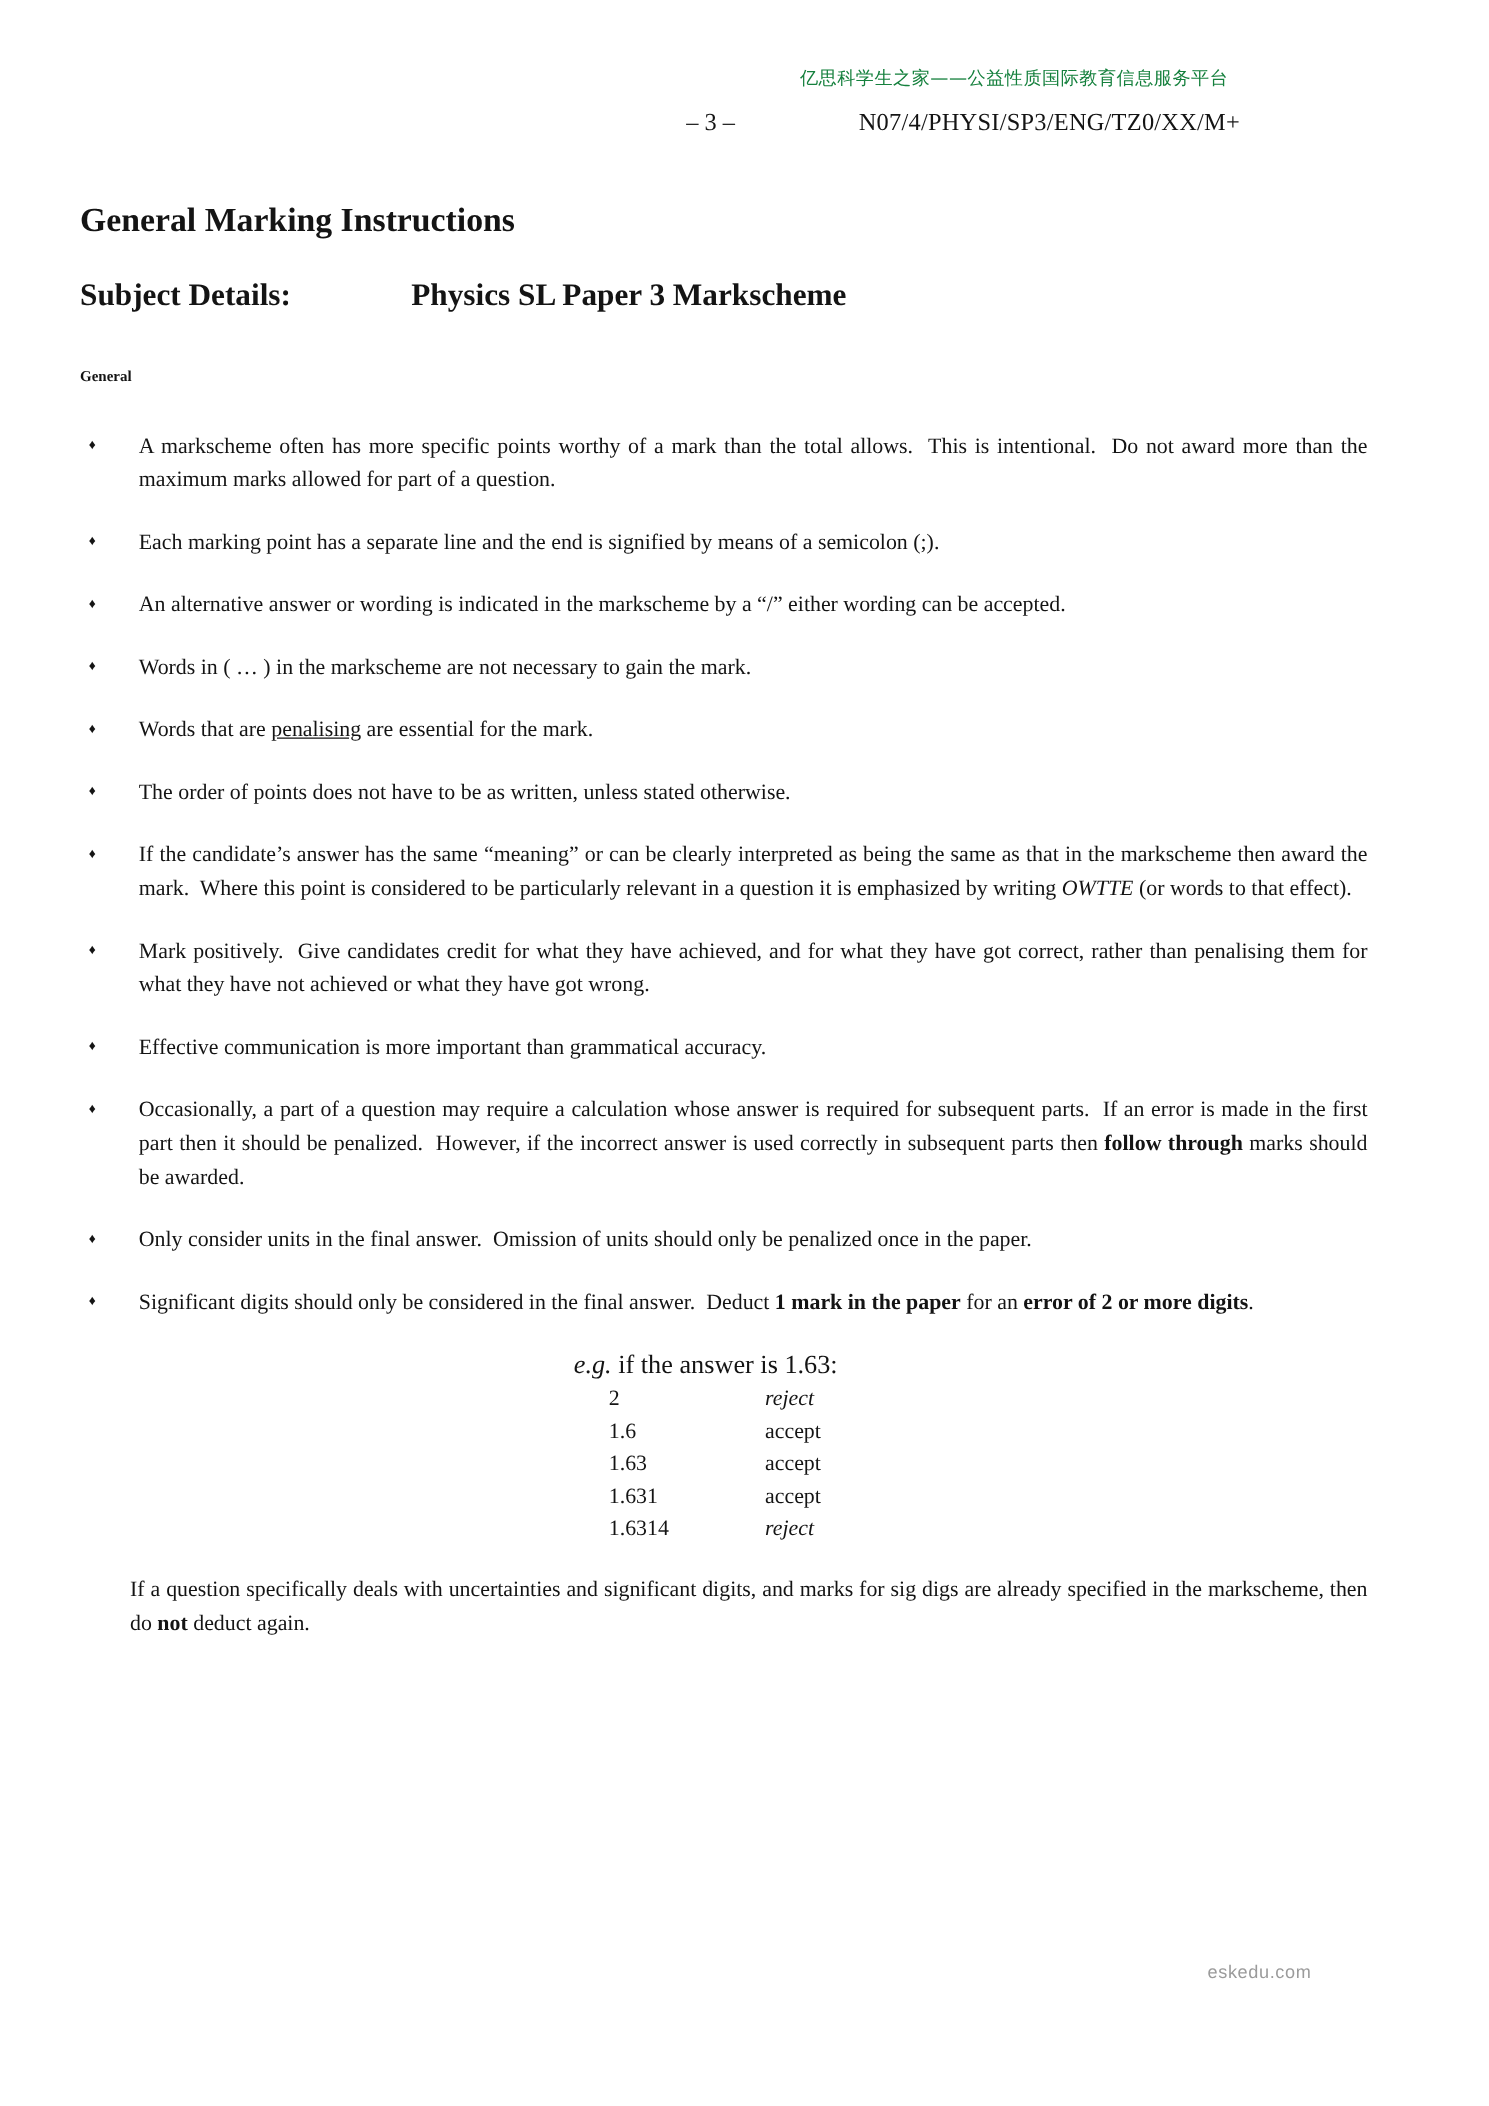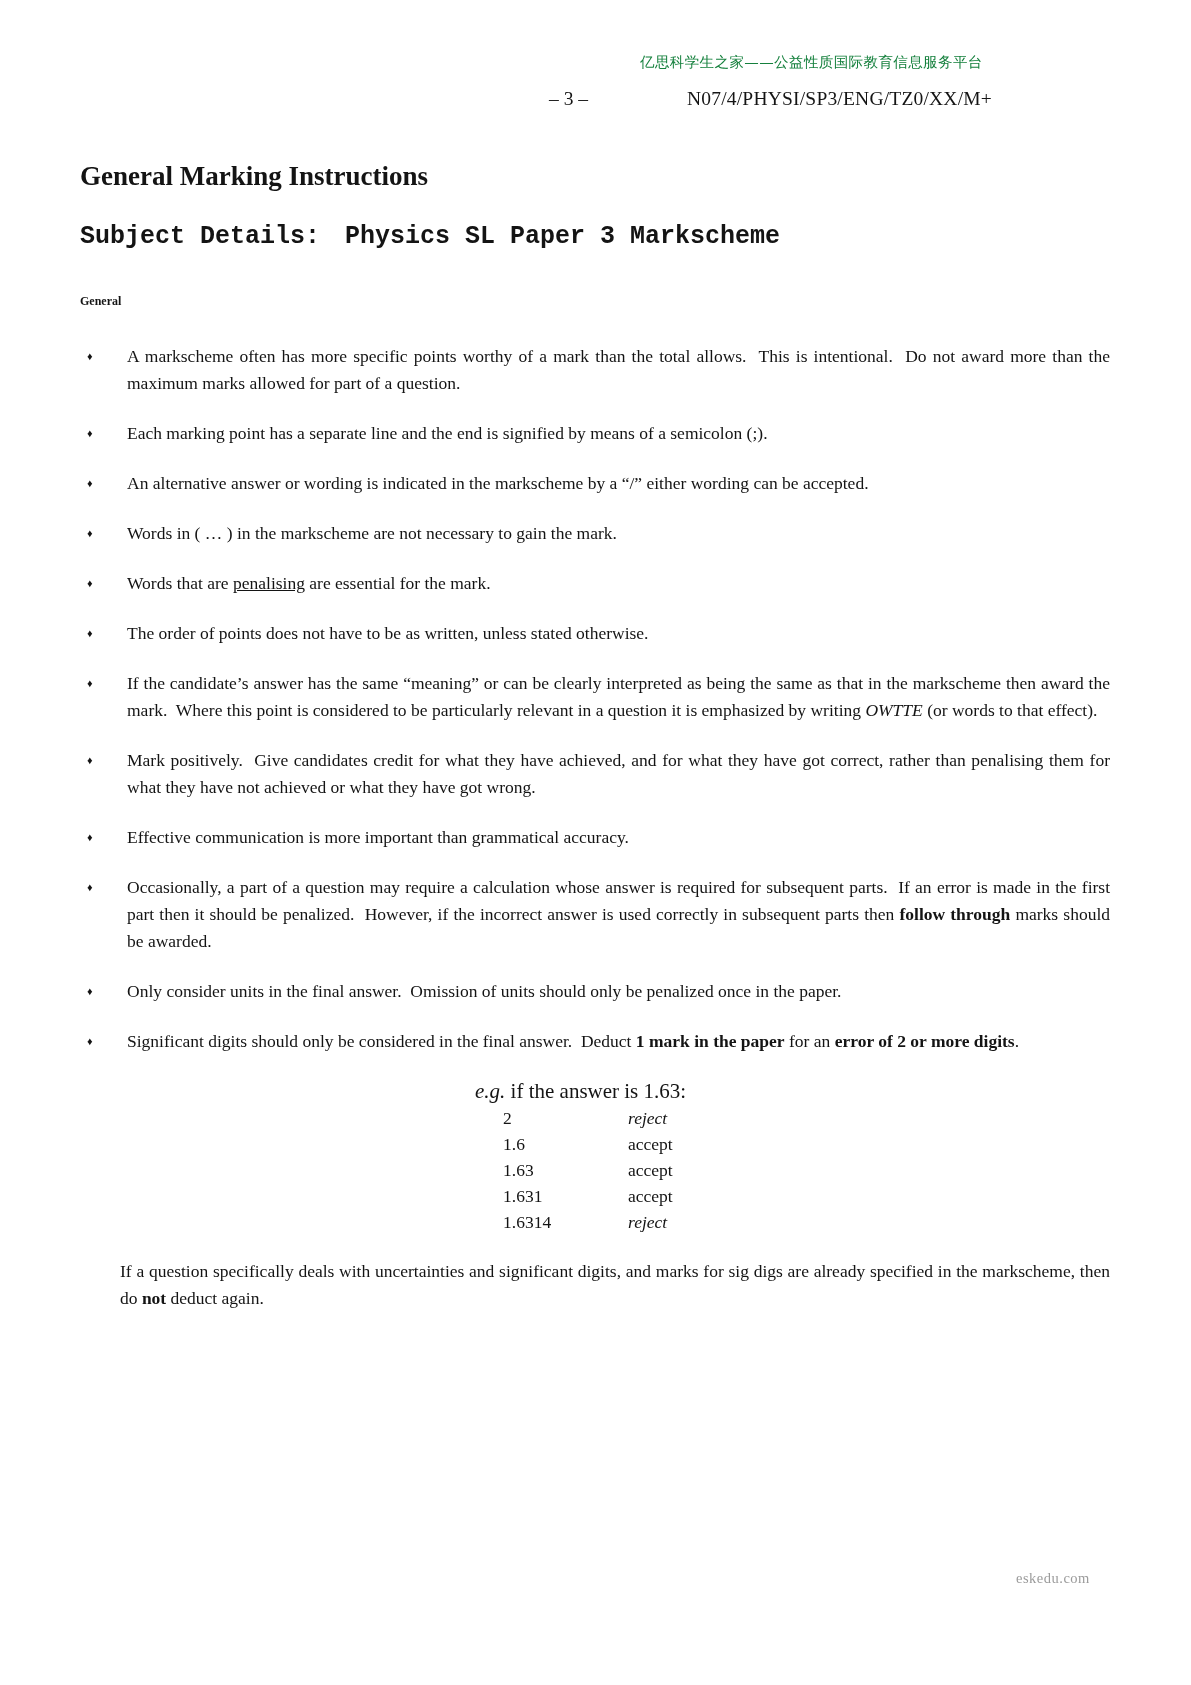--- a/index.html
+++ b/index.html
@@ -30,35 +30,34 @@
   .paper-code {
     position: absolute;
     top: 88px;
     left: 687px;
     font-size: 19.5px;
     letter-spacing: 0.2px;
   }
   .content {
     position: absolute;
     top: 160px;
-    left: 80px;
+    left: 64px;
     width: 1030px;
   }
   .doc-title {
     font-size: 27px;
     font-weight: bold;
     line-height: 32px;
     margin: 0 0 30px 0;
   }
   .subject-line {
     font-size: 25px;
     font-weight: bold;
     line-height: 30px;
     margin: 0 0 38px 0;
-    font-family: Liberation Mono, monospace;
   }
   .subject-label { display: inline-block; width: 265px; }
   .section-heading {
     font-size: 12px;
     font-weight: bold;
     line-height: 23px;
     margin: 0 0 30px 0;
   }
   .bullet {
     display: flex;
@@ -81,22 +80,22 @@
   .example-value { width: 125px; }
   .closing {
     margin: 23px 0 0 40px;
     text-align: justify;
     font-size: 17.5px;
     line-height: 27px;
   }
   .site-watermark {
     position: absolute;
     top: 1570px;
-    left: 1016px;
-    font-family: Liberation Serif, serif;
+    left: 966px;
+    font-family: Liberation Sans, sans-serif;
     font-size: 14.5px;
     color: #9b9b9b;
     letter-spacing: 0.5px;
   }
 </style>
 </head>
 <body>
 
 <div class="page">
 

